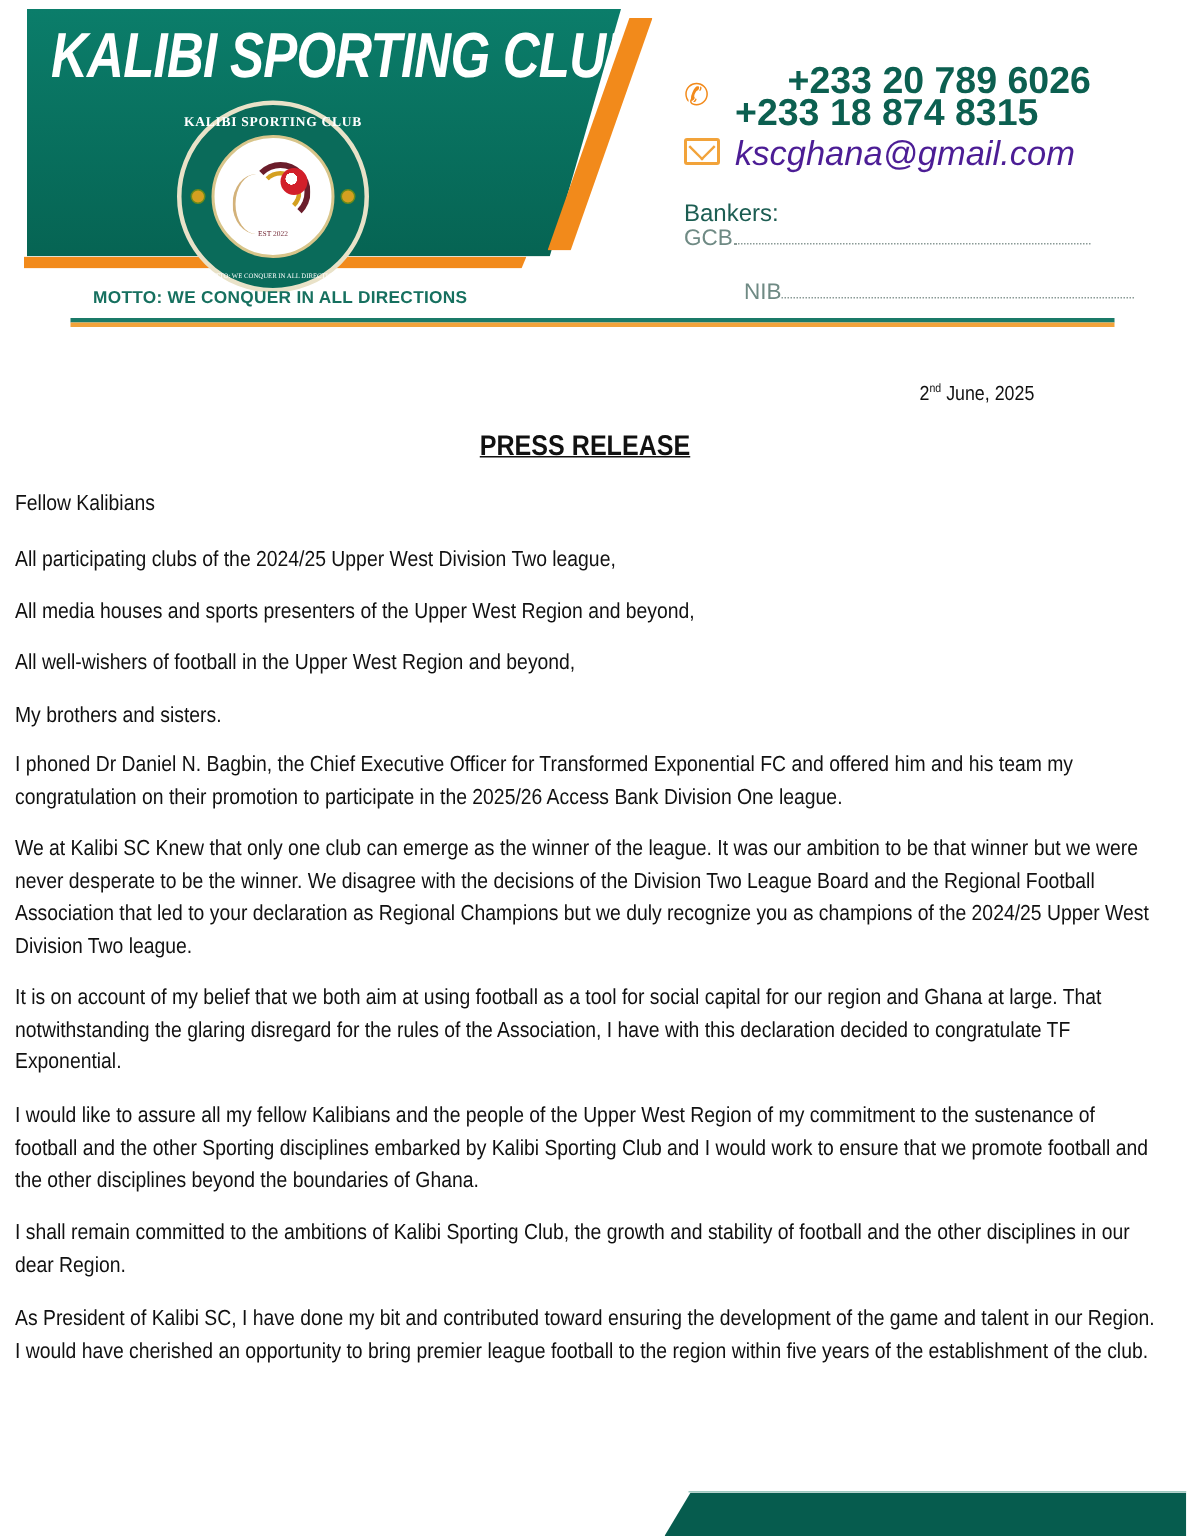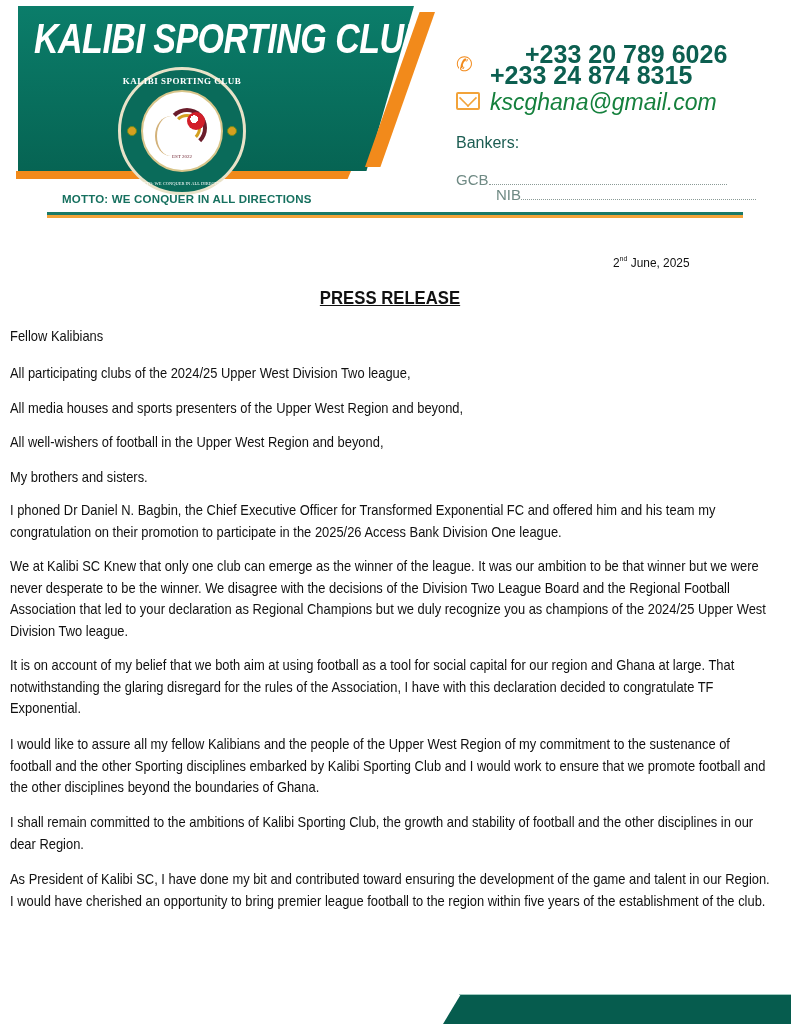--- a/index.html
+++ b/index.html
@@ -26,24 +26,24 @@
   .motto { position: absolute; left: 62px; top: 193px; font-family: "Liberation Sans", sans-serif; font-weight: 700; font-size: 11.5px; color: #16705f; letter-spacing: 0.2px; }
   .rule-green { position: absolute; left: 47px; top: 212px; width: 696px; height: 3px; background: #1a7a68; }
   .rule-orange { position: absolute; left: 47px; top: 215px; width: 696px; height: 3px; background: #f2a33a; }
 
   .contact { position: absolute; left: 456px; top: 42px; }
   .phone-icon { position: absolute; left: 0; top: 12px; width: 20px; height: 20px; color: #f28a1b; font-size: 20px; line-height: 20px; }
   .phone { position: absolute; left: 34px; font-family: "Liberation Sans", sans-serif; font-weight: 700; font-size: 25px; color: #0c5f50; white-space: nowrap; line-height: 24px; }
   .phone.p1 { top: 0; margin-left: 35px; } .phone.p2 { top: 21px; }
   .mail-icon { position: absolute; left: 0; top: 50px; width: 24px; height: 18px; border: 2px solid #f2a33a; box-sizing: border-box; border-radius: 2px; }
   .mail-icon::after { content: ""; position: absolute; left: 2px; top: -4px; width: 14px; height: 14px; border-right: 2px solid #f2a33a; border-bottom: 2px solid #f2a33a; transform: rotate(45deg) scale(0.8); }
-  .email { position: absolute; left: 34px; top: 47px; font-family: "Liberation Sans", sans-serif; font-style: italic; font-size: 23px; color: #15803d; white-space: nowrap; }
+  .email { position: absolute; left: 34px; top: 47px; font-family: "Liberation Sans", sans-serif; font-style: italic; font-size: 23px; color: #4c1d95; white-space: nowrap; }
   .bankers-label { position: absolute; left: 0; top: 92px; font-family: "Liberation Sans", sans-serif; font-weight: 400; font-size: 16px; color: #1c5d52; }
   .bank-line { position: absolute; left: 0; font-family: "Liberation Sans", sans-serif; font-size: 15px; color: #6f8a84; white-space: nowrap; }
-  .bank-line.b1 { top: 129px; text-align: center; } .bank-line.b2 { top: 144px; margin-left: 40px; }
+  .bank-line.b1 { top: 108px; text-align: center; } .bank-line.b2 { top: 144px; margin-left: 40px; }
   .bank-dots { display: inline-block; width: 238px; border-bottom: 1px dotted #8a9a96; height: 12px; vertical-align: baseline; }
   .bank-line.b2 .bank-dots { width: 235px; }
 
   .doc { position: absolute; left: 0; top: 0; width: 791px; font-family: "DejaVu Sans Condensed", "Liberation Sans Narrow", "Liberation Sans", sans-serif; font-size: 14px; color: #111; }
   .date { position: absolute; left: 613px; top: 254px; font-size: 13.5px; white-space: nowrap; font-family: "Liberation Sans", sans-serif; transform: scaleX(0.88); transform-origin: left top; }
   .date sup { font-size: 8px; }
   .title { position: absolute; left: 0; width: 780px; top: 287px; text-align: center; font-weight: 700; font-size: 19px; text-decoration: underline; font-family: "Liberation Sans", sans-serif; transform: scaleX(0.88); }
 
   .para { position: absolute; left: 10px; width: 760px; font-family: "Liberation Sans", sans-serif; font-size: 14.5px; line-height: 21.5px; color: #111; transform: scaleX(0.89); transform-origin: left top; width: 854px; }
 
@@ -73,21 +73,21 @@
     <div class="logo-text-bottom">MOTTO: WE CONQUER IN ALL DIRECTIONS</div>
   </div>
 
   <div class="motto">MOTTO: WE CONQUER IN ALL DIRECTIONS</div>
   <div class="rule-green"></div>
   <div class="rule-orange"></div>
 
   <div class="contact">
     <div class="phone-icon">✆</div>
     <div class="phone p1">+233 20 789 6026</div>
-    <div class="phone p2">+233 24 874 8315</div>
+    <div class="phone p2">+233 18 874 8315</div>
     <div class="mail-icon"></div>
     <div class="email">kscghana@gmail.com</div>
     <div class="bankers-label">Bankers:</div>
     <div class="bank-line b1"><span>GCB</span><span class="bank-dots"></span></div>
     <div class="bank-line b2"><span>NIB</span><span class="bank-dots"></span></div>
   </div>
 </div>
 
 <div class="doc">
   <div class="date"><span>2</span><sup>nd</sup><span> June, 2025</span></div>

